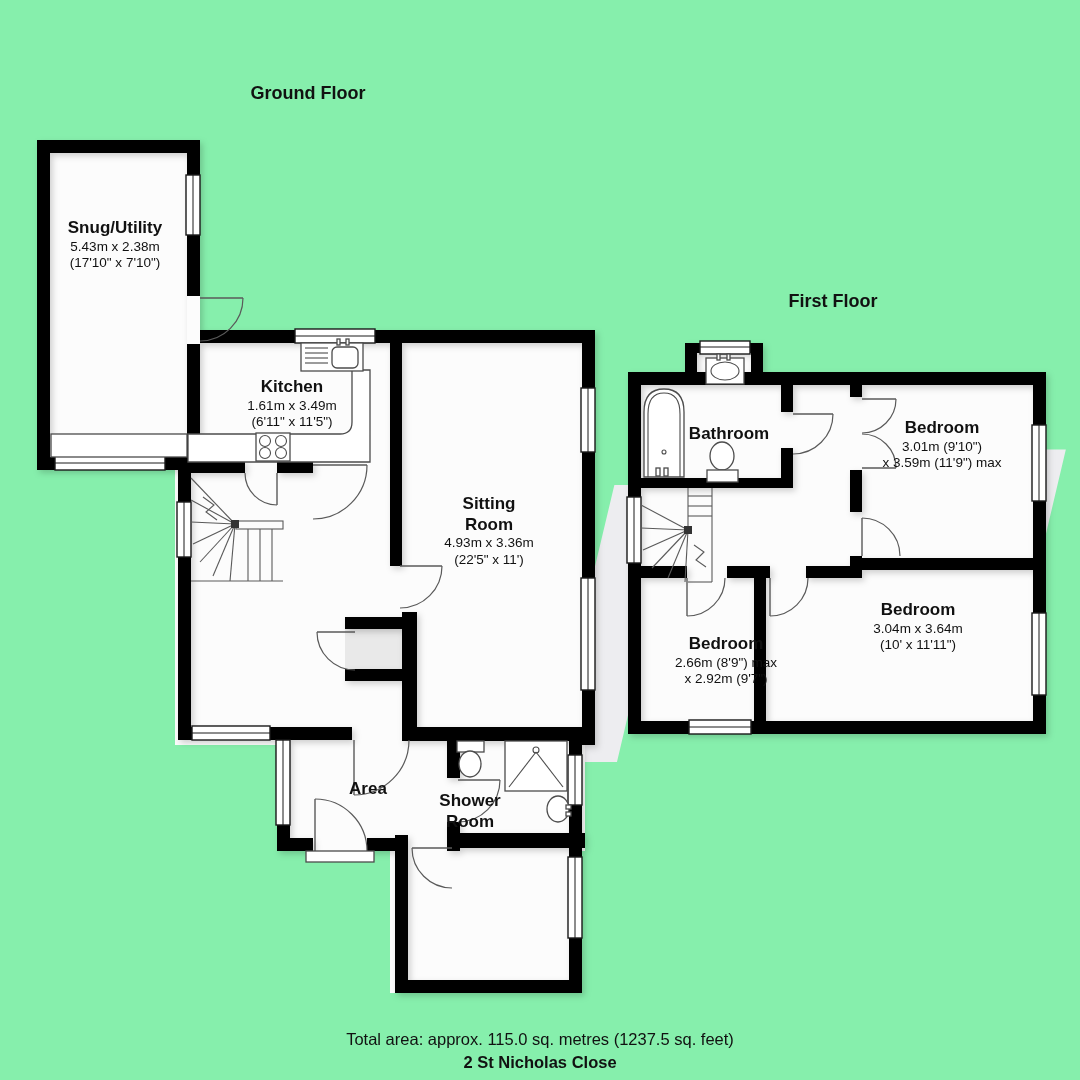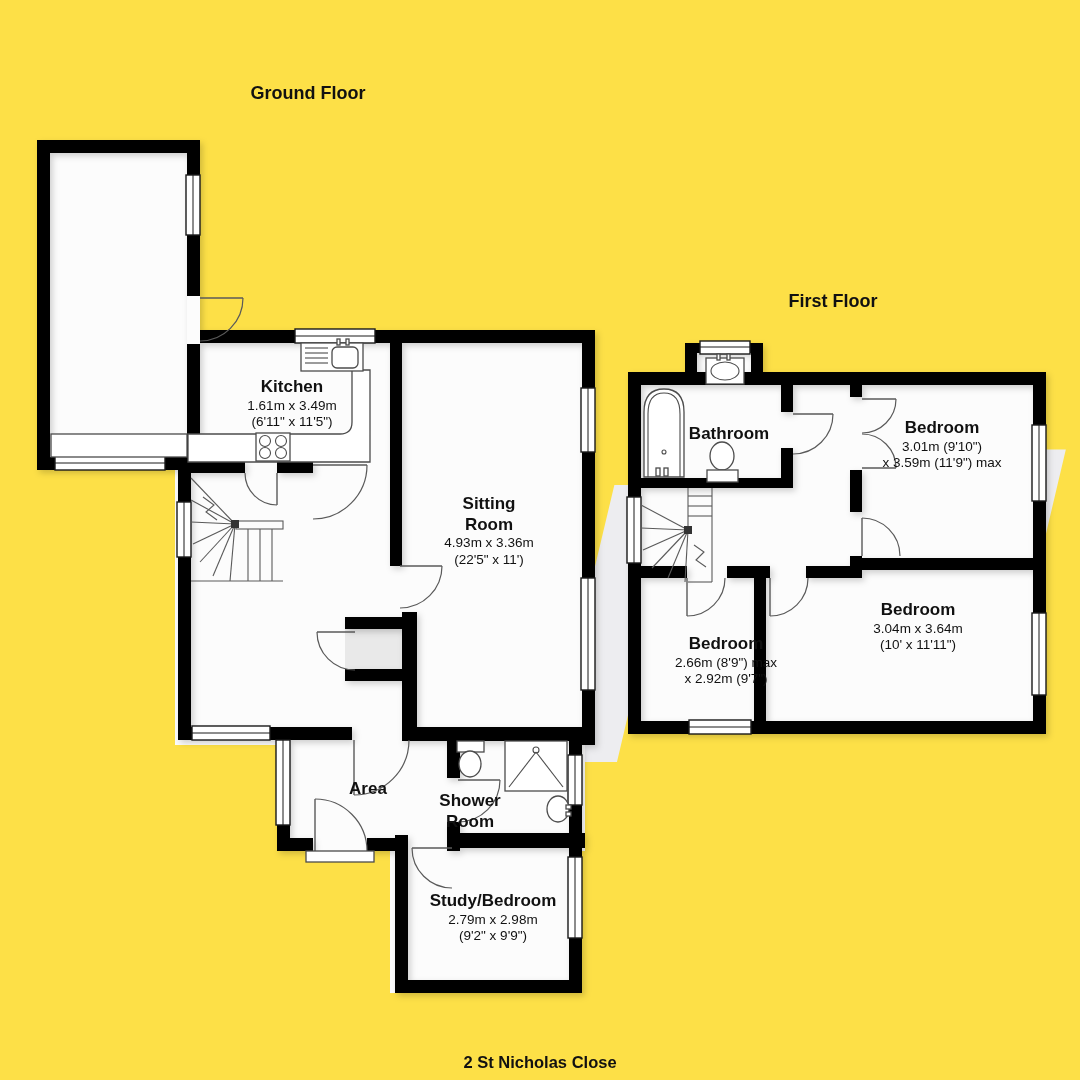--- a/index.html
+++ b/index.html
@@ -1,16 +1,16 @@
 <!DOCTYPE html>
 <html><head>
 <meta charset="utf-8">
 <style>
   html,body{margin:0;padding:0;background:#fff;}
-  #canvas{position:relative;width:1080px;height:1080px;background:#fde047;overflow:hidden;
+  #canvas{position:relative;width:1080px;height:1080px;background:#86efac;overflow:hidden;
           font-family:"Liberation Sans","DejaVu Sans",sans-serif;color:#111;}
   #plan-svg{position:absolute;left:0;top:0;}
   .wall{fill:#050505;}
   .floor{fill:#fcfcfc;}
   .win{fill:#ffffff;stroke:#1a1a1a;stroke-width:1.4;}
   .winline{stroke:#1a1a1a;stroke-width:1;}
   .fx{fill:#ffffff;stroke:#4c4c4c;stroke-width:1.3;}
   .fxl{fill:none;stroke:#4c4c4c;stroke-width:1.1;}
   .arc{fill:none;stroke:#5a5a5a;stroke-width:1.2;}
   .leaf{stroke:#5a5a5a;stroke-width:1.4;}
@@ -324,20 +324,25 @@
     <line class="stair" x1="688" y1="516" x2="712" y2="516"></line>
     <line class="stair" x1="688" y1="582" x2="712" y2="582"></line>
     <rect x="684" y="526" width="8" height="8" fill="#333"></rect>
     <polyline class="stair" points="694,545 704,552 696,560 706,567"></polyline>
   </g>
 </svg>
 
 <div class="floor-title" style="left:308px;top:83px;">Ground Floor</div>
 <div class="floor-title" style="left:833px;top:291px;text-align:center;">First Floor</div>
 
+<div class="plan-label" style="left:115px;top:218px;">
+  <div class="room-name">Snug/Utility</div>
+  <div class="room-dims">5.43m x 2.38m</div>
+  <div class="room-dims">(17'10" x 7'10")</div>
+</div>
 
 <div class="plan-label" style="left:292px;top:377px;text-align:center;">
   <div class="room-name">Kitchen</div>
   <div class="room-dims">1.61m x 3.49m</div>
   <div class="room-dims">(6'11" x 11'5")</div>
 </div>
 
 <div class="plan-label" style="left:489px;top:494px;">
   <div class="room-name">Sitting</div>
   <div class="room-name">Room</div>
@@ -348,25 +353,20 @@
 
 <div class="plan-label" style="left:368px;top:779px;">
   <div class="room-name">Area</div>
 </div>
 
 <div class="plan-label" style="left:470px;top:791px;">
   <div class="room-name">Shower</div>
   <div class="room-name">Room</div>
 </div>
 
-<div class="plan-label" style="left:493px;top:891px;">
-  <div class="room-name">Study/Bedroom</div>
-  <div class="room-dims">2.79m x 2.98m</div>
-  <div class="room-dims">(9'2" x 9'9")</div>
-</div>
 
 <div class="plan-label" style="left:729px;top:424px;">
   <div class="room-name">Bathroom</div>
 </div>
 
 <div class="plan-label" style="left:942px;top:418px;">
   <div class="room-name">Bedroom</div>
   <div class="room-dims">3.01m (9'10")</div>
   <div class="room-dims">x 3.59m (11'9") max</div>
 </div>
@@ -376,15 +376,16 @@
   <div class="room-dims">2.66m (8'9") max</div>
   <div class="room-dims">x 2.92m (9'7")</div>
 </div>
 
 <div class="plan-label" style="left:918px;top:600px;">
   <div class="room-name">Bedroom</div>
   <div class="room-dims">3.04m x 3.64m</div>
   <div class="room-dims">(10' x 11'11")</div>
 </div>
 
+<div class="footer-line" style="left:540px;top:1030px;">Total area: approx. 115.0 sq. metres (1237.5 sq. feet)</div>
 <div class="footer-line footer-bold" style="left:540px;top:1053px;">2 St Nicholas Close</div>
 
 </div>
 
 </body></html>

